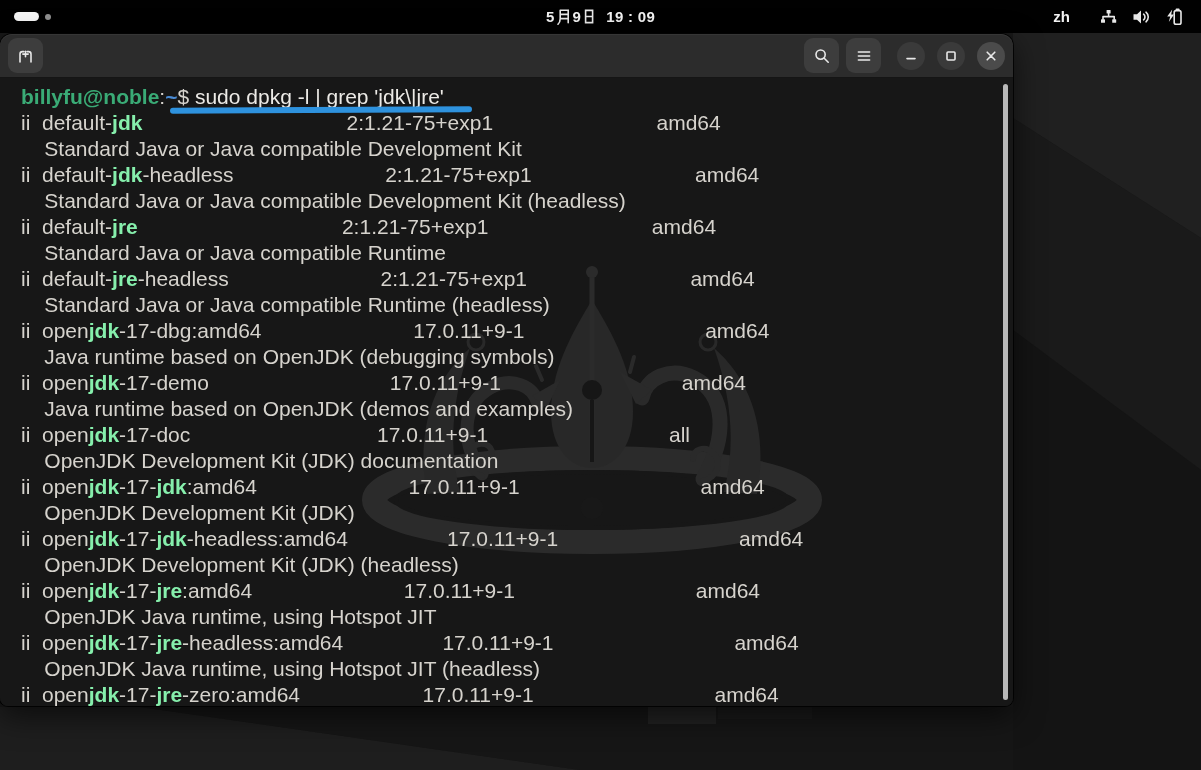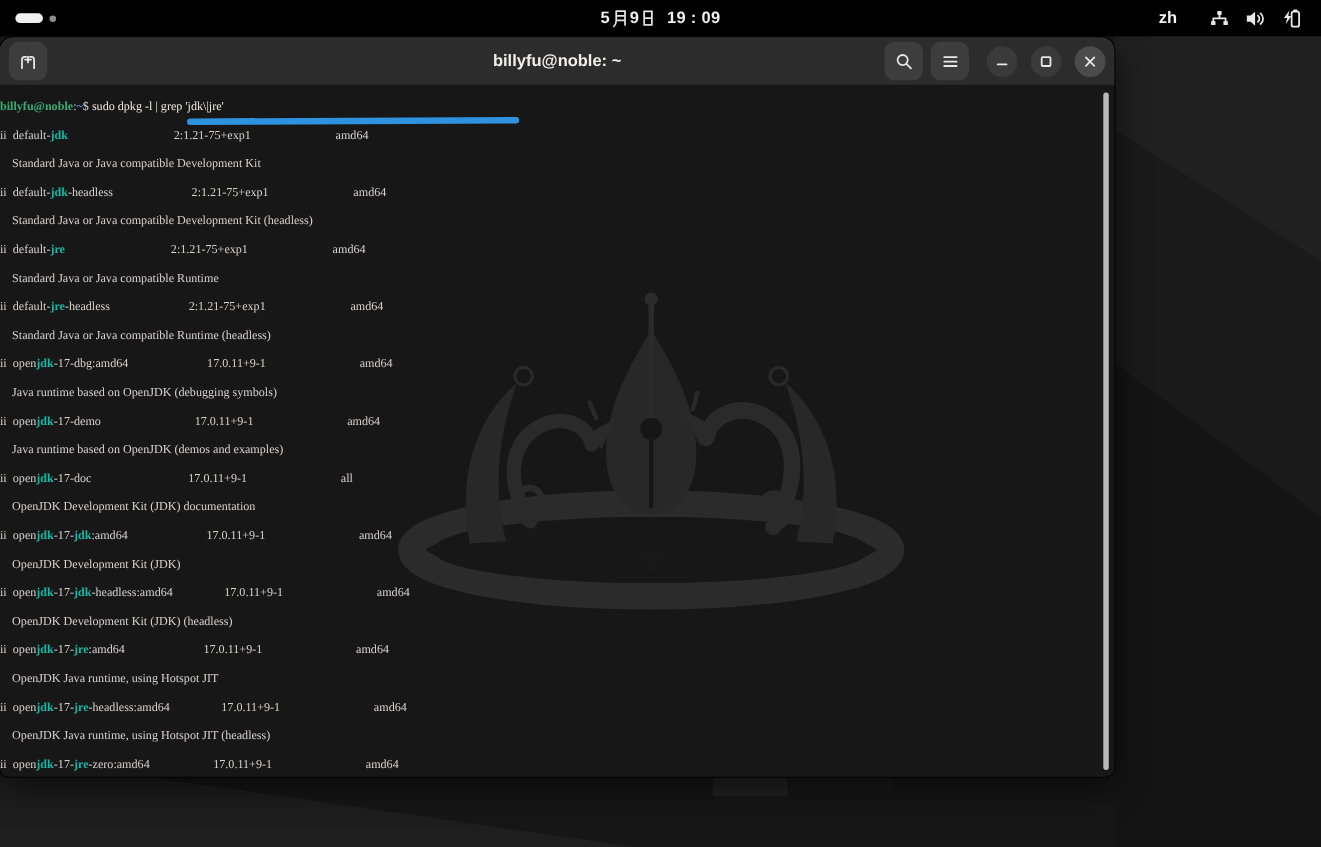--- a/index.html
+++ b/index.html
@@ -45,28 +45,28 @@
   .hb-btn.menu   { position:absolute; left:846px; top:4px; }
   .wc { position:absolute; top:8px; width:28px; height:28px; border-radius:50%;
         background:#3a3a3a; display:flex; align-items:center; justify-content:center; }
   .wc.min { left:897px; } .wc.max { left:937px; } .wc.close { left:977px; background:#4b4b4b; }
 
   .term-body { position:absolute; left:0; top:44px; width:1013px; height:628px;
                background:#171717; border-radius:0 0 8px 8px; overflow:hidden; }
   .watermark { position:absolute; left:330px; top:184px; width:525px; height:305px;
                opacity:.9; pointer-events:none; }
   .term-text { position:absolute; left:0; top:0; width:1013px; height:628px; overflow:hidden;
-               padding:6px 0 0 0; font-family:Liberation Serif, serif;
-               font-size:11px; line-height:26px; color:#d6d3cd; white-space:pre; }
+               padding:6px 0 0 21px; font-family:Liberation Sans, sans-serif;
+               font-size:21px; line-height:26px; color:#d6d3cd; white-space:pre; }
   .term-line { height:26px; white-space:pre; }
   .p-user { color:#3aab76; font-weight:700; }
   .p-path { color:#4a8bd4; font-weight:700; }
   .p-plain { color:#d6d3cd; }
   .cmd { color:#eceae6; }
-  .hl { color:#14b8a6; font-weight:700; }
+  .hl { color:#86efac; font-weight:700; }
   .underline-annot { position:absolute; left:170px; top:29px; width:302px; height:6px;
                      border-radius:4px; background:#2e92de; transform:rotate(-.25deg); }
   .scrollbar { position:absolute; right:5px; top:6px; width:5px; height:616px;
                border-radius:3px; background:#b9b9b9; }
 
   svg .ln { stroke:#e8e8e8; stroke-width:1.6; fill:none; stroke-linecap:round; }
   svg .fl { fill:#e8e8e8; }
 </style>
 </head>
 <body>
@@ -126,21 +126,20 @@
           <polygon points="8.2,2.6 3.2,9.4 6.2,9.4 4.8,15 10,7.6 7.2,7.6" class="fl"></polygon>
           <rect x="11.6" y="1.6" width="4" height="2" rx="0.8" class="fl"></rect>
           <rect x="10.2" y="3.6" width="6.8" height="13.6" rx="1.8" class="ln"></rect>
         </svg>
       </span>
     </div>
   </div>
 
   <div class="window">
     <div class="headerbar">
-      <div class="hb-title">billyfu@noble: ~</div>
       <div class="hb-btn newtab">
         <svg width="19" height="19" viewBox="0 0 19 19">
           <path d="M4,16 V8 q0,-2.4 2.4,-2.4 h1.4 M15,16 V8 q0,-2.4 -2.4,-2.4 h-1.4 M9.5,5.4 v5.4 M6.8,8.1 h5.4" class="ln" stroke-width="1.5"></path>
         </svg>
       </div>
       <div class="hb-btn search">
         <svg width="18" height="18" viewBox="0 0 18 18">
           <circle cx="7.6" cy="7.6" r="4.6" class="ln" stroke-width="1.7"></circle>
           <path d="M11.2,11.2 L15.2,15.2" class="ln" stroke-width="1.7"></path>
         </svg>

